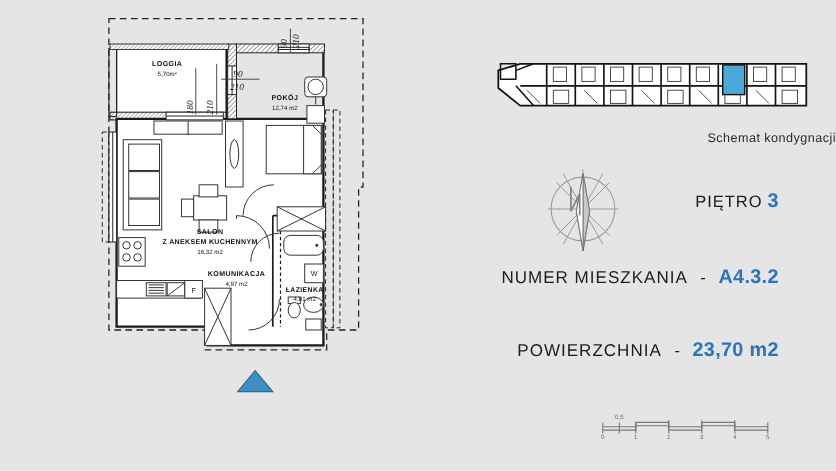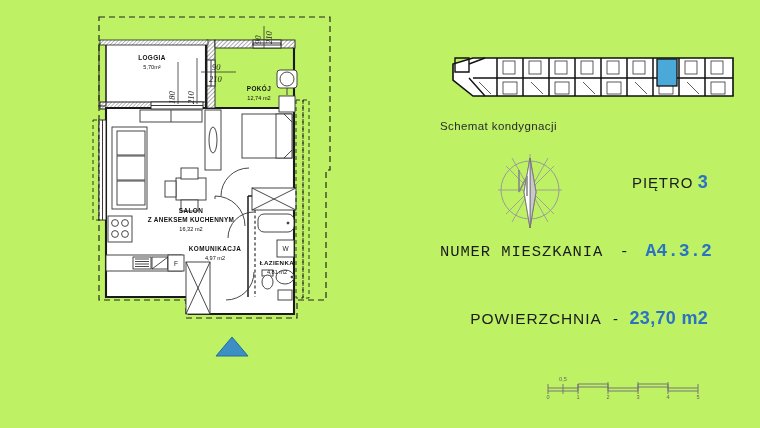--- a/index.html
+++ b/index.html
@@ -1,44 +1,44 @@
 <!DOCTYPE html>
 <html><head>
 <meta charset="utf-8">
 <style>
   html,body{margin:0;padding:0;background:#fff;}
   body{
     width:760px;height:428px;position:relative;overflow:hidden;
     font-family:"Liberation Sans", sans-serif;color:#1a1a1a;
   }
-  #page{position:absolute;inset:0;background:#bef264;}
+  #page{position:absolute;inset:0;background:#e5e5e5;}
 
   
   #plan{position:absolute;left:0;top:0;width:440px;height:428px;}
   #plan svg{display:block;}
 
   
   #info{position:absolute;left:440px;top:0;width:320px;height:428px;}
 
   #schemat-wrap{position:absolute;left:5px;top:48px;width:300px;height:55px;}
   #schemat-caption{
     position:absolute;left:0;top:120px;width:320px;
-    text-align:left;font-size:11.5px;letter-spacing:.4px;color:#2a2a2a;
+    text-align:right;font-size:11.5px;letter-spacing:.4px;color:#2a2a2a;
   }
 
   #compass{position:absolute;left:50px;top:152px;width:82px;height:84px;}
 
   .row{position:absolute;width:320px;text-align:right;padding-right:52px;
        box-sizing:border-box;white-space:nowrap;}
   .lbl{font-size:15.5px;letter-spacing:.9px;color:#1c1c1c;margin-top:16px;}
   .dash{font-size:15px;color:#1c1c1c;padding:0 7px;}
   .val{font-size:18px;font-weight:bold;letter-spacing:.3px;}
   #row-pietro{top:172px;}
   #row-pietro .lbl{font-size:15px;}
-  #row-numer{top:241px;font-family:Liberation Mono, monospace;}
+  #row-numer{top:241px;}
   #row-pow{top:308px;}
 
   
   #scale{position:absolute;left:540px;top:374px;width:180px;height:42px;}
 </style>
 </head>
 <body>
 
 <div id="page">
 

